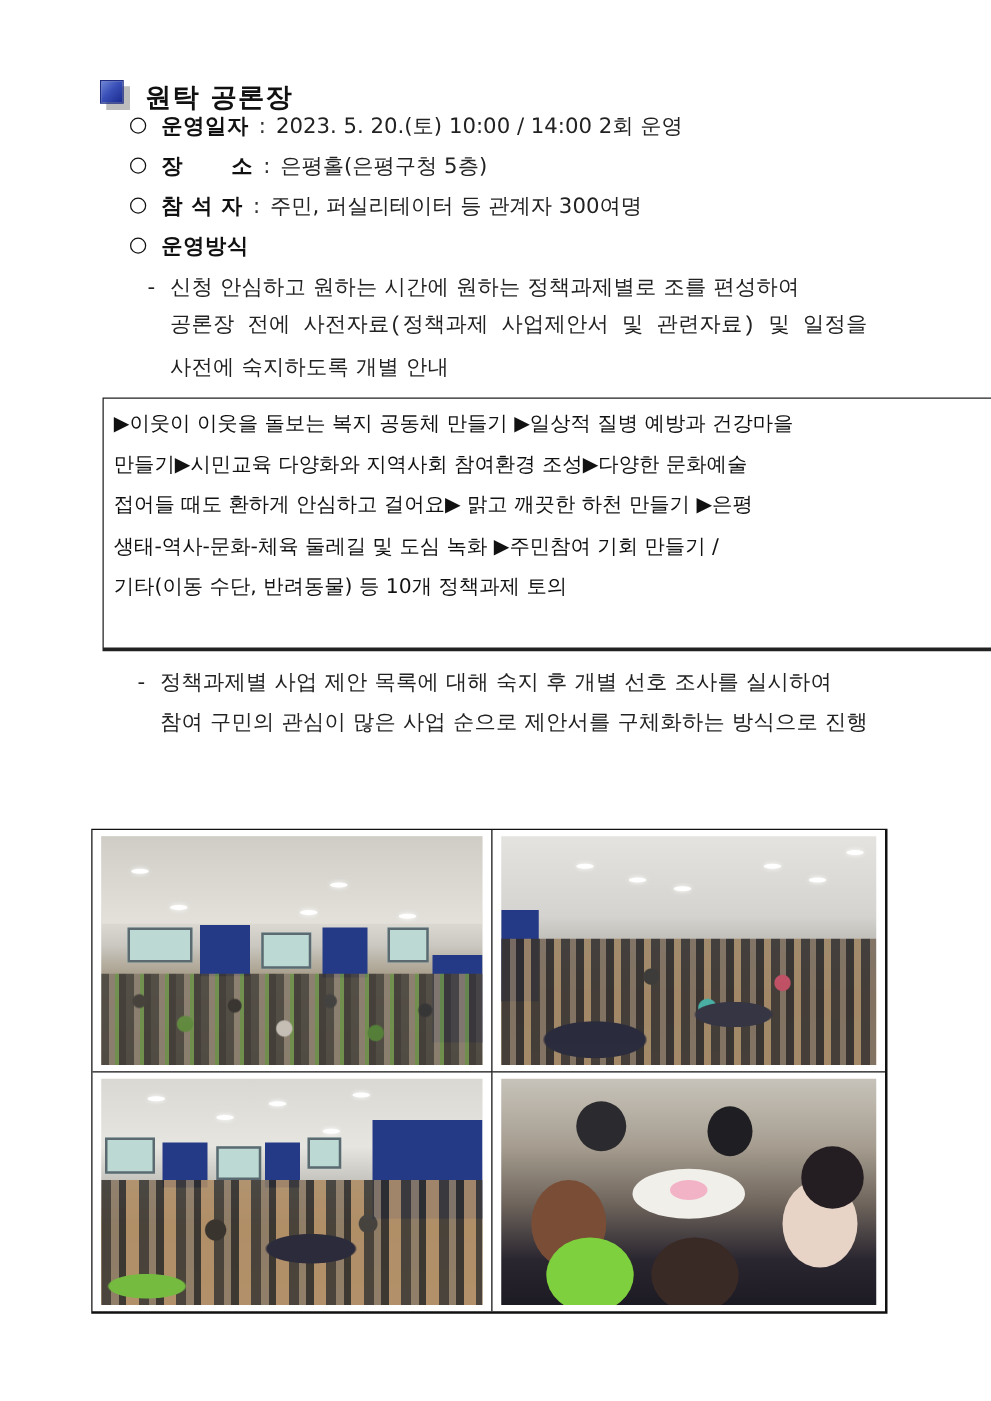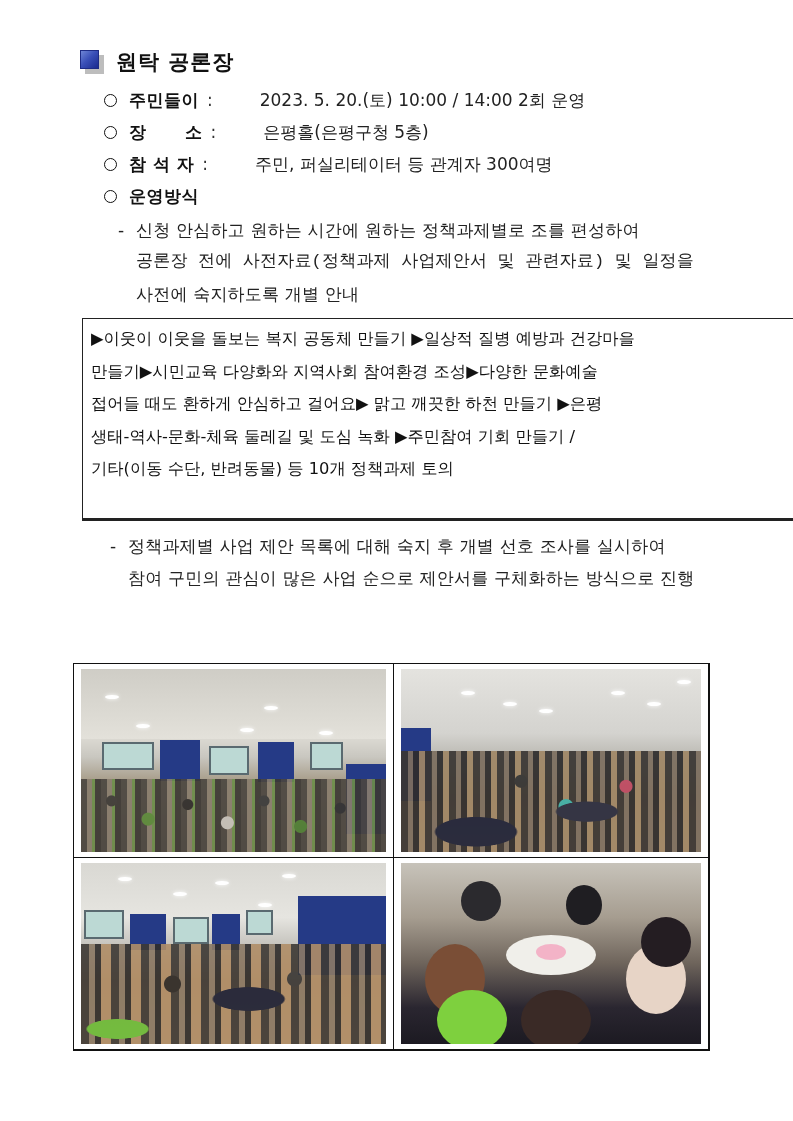--- a/index.html
+++ b/index.html
@@ -1,30 +1,30 @@
 <!DOCTYPE html>
 <html><head>
   <meta charset="utf-8">
   <style>
     * { margin: 0; padding: 0; box-sizing: border-box; }
     html, body { width: 793px; height: 1121px; background: #ffffff; }
     body { position: relative; font-family: "DejaVu Sans", "Liberation Sans", sans-serif; color: #111; overflow: hidden; }
 
-    .heading { position: absolute; left: 80px; top: 48px; display: flex; align-items: center; }
+    .heading { position: absolute; left: 80px; top: 64px; display: flex; }
     .heading-icon { position: relative; width: 24px; height: 24px; margin-right: 12px; }
     .heading-icon .shadow { position: absolute; left: 5px; top: 5px; width: 19px; height: 19px; background: #bdbdbd; }
     .heading-icon .square { position: absolute; left: 0; top: 0; width: 19px; height: 19px;
       background: linear-gradient(135deg, #6f86d6 0%, #3a50b8 45%, #1a2a8e 100%); border: 1px solid #1e2c85; }
     .heading-title { font-size: 21px; font-weight: bold; letter-spacing: 1px; color: #111; }
 
     .bullet { position: absolute; left: 104px; display: flex; align-items: baseline; font-size: 17px; white-space: nowrap; }
     .bullet .circle { display: inline-block; width: 13px; height: 13px; border: 1.6px solid #111; border-radius: 50%; margin-right: 12px; position: relative; top: 1px; }
     .bullet .label { font-weight: bold; letter-spacing: 0.5px; }
     .bullet .sep { margin: 0 8px 0 8px; color: #333; }
-    .bullet .value { font-weight: normal; color: #222; margin-left: 39px; }
+    .bullet .value { font-weight: normal; color: #222; }
 
     .para { position: absolute; font-size: 17px; line-height: 32px; color: #222; white-space: nowrap; letter-spacing: 0.2px; }
     .para .dash { display: inline-block; width: 18px; }
     .para .line { display: block; }
 
     .topic-box { position: absolute; left: 82px; top: 318px; width: 752px; height: 203px; border: 1.5px solid #222; border-bottom-width: 3px; border-right-width: 3px; padding: 4px 8px 0 8px; }
     .topic-box .line { display: block; font-size: 16.3px; line-height: 32.5px; white-space: nowrap; color: #111; }
 
     .photo-grid { position: absolute; left: 73px; top: 663px; width: 637px; height: 388px; border: 1.5px solid #111; border-bottom-width: 2.5px; border-right-width: 2.5px;
       display: grid; grid-template-columns: 320px 1fr; grid-template-rows: 194px 1fr; }
@@ -88,21 +88,21 @@
 <div class="heading">
   <div class="heading-icon">
     <div class="shadow"></div>
     <div class="square"></div>
   </div>
   <div class="heading-title">원탁 공론장</div>
 </div>
 
 <div class="bullet" style="top: 89px;">
   <span class="circle"></span>
-  <span class="label">주민들이</span>
+  <span class="label">운영일자</span>
   <span class="sep">:</span>
   <span class="value">2023. 5. 20.(토) 10:00 / 14:00 2회 운영</span>
 </div>
 <div class="bullet" style="top: 121px;">
   <span class="circle"></span>
   <span class="label" style="white-space: pre;">장      소</span>
   <span class="sep">:</span>
   <span class="value">은평홀(은평구청 5층)</span>
 </div>
 <div class="bullet" style="top: 153px;">

